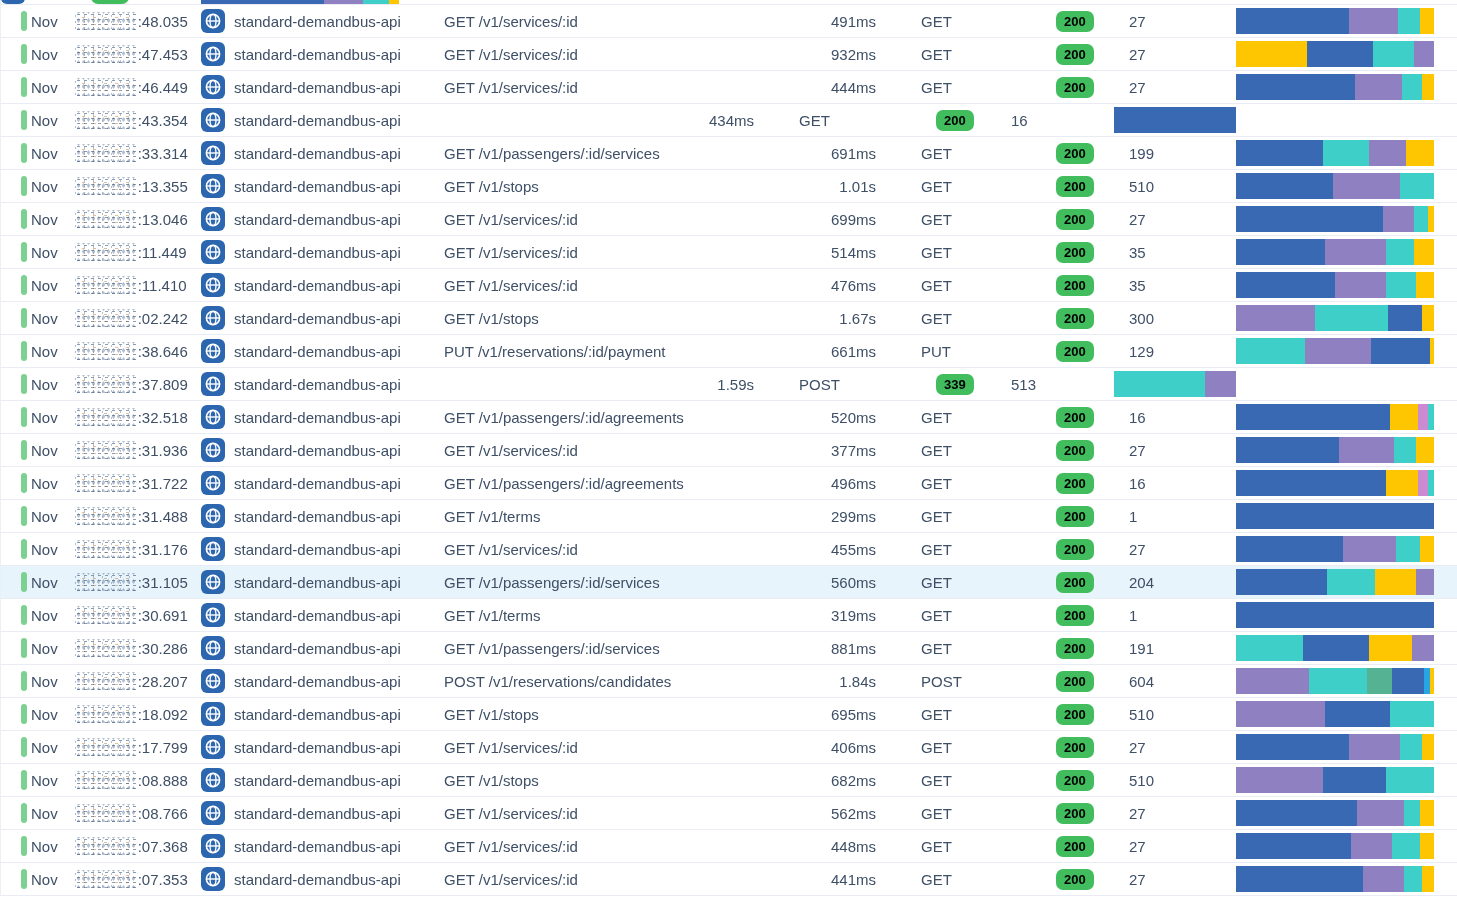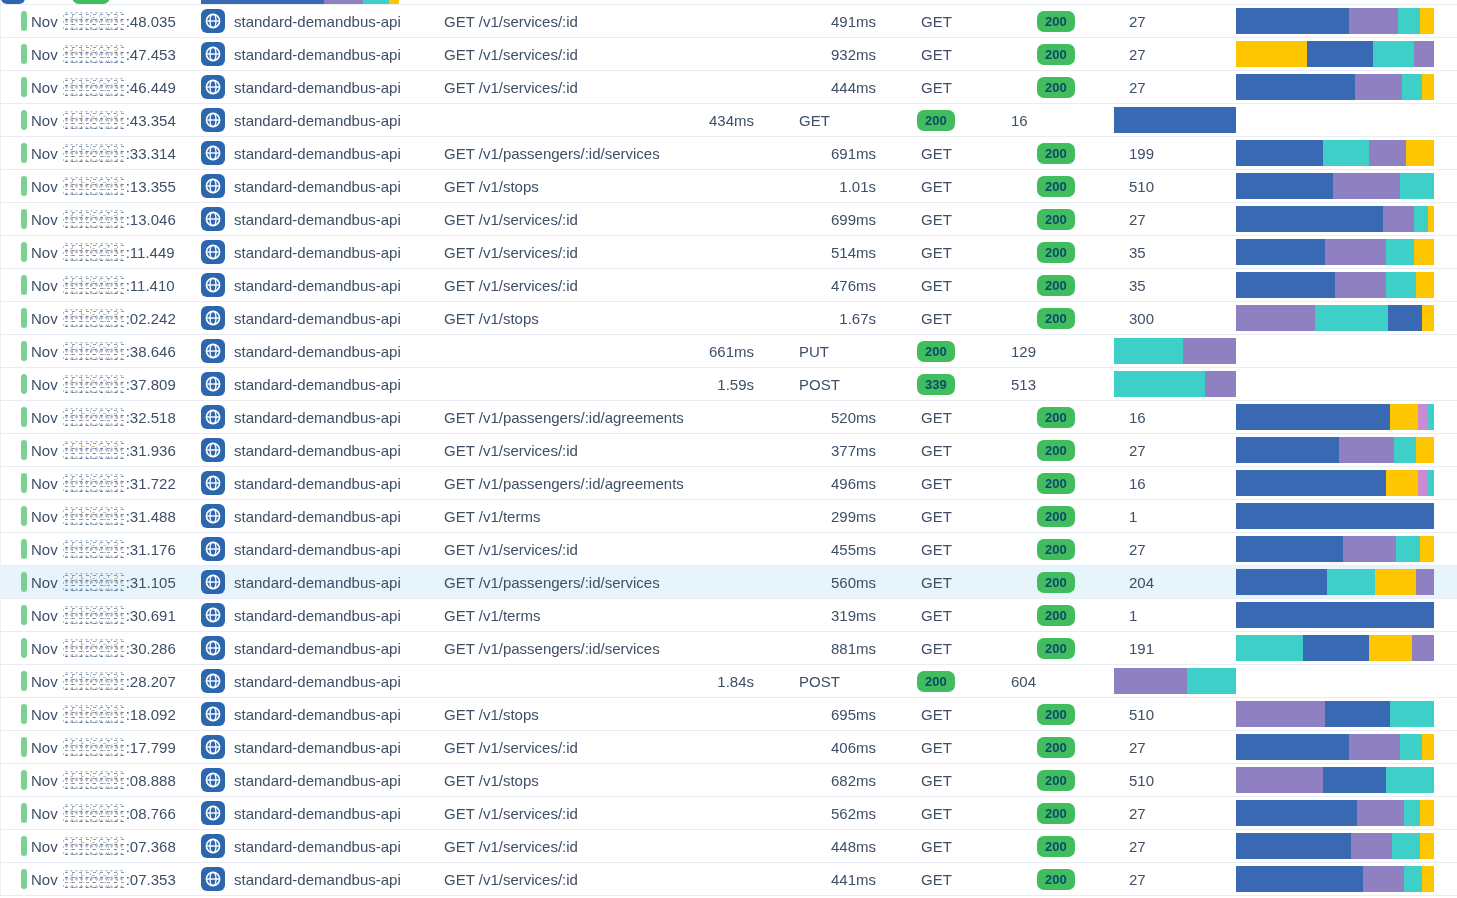--- a/index.html
+++ b/index.html
@@ -14,43 +14,43 @@
     background:#fff;
     box-sizing:border-box;
     cursor:pointer;
   }
   .row.highlight{background:#e8f4fb;}
   .row.sliver{height:5px;overflow:hidden;align-items:end;}
   .cell{font-size:15px;color:#3e4f66;white-space:nowrap;overflow:hidden;}
   .c-ind{display:flex;justify-content:flex-end;padding-right:4px;}
   .pill{width:6px;height:20px;border-radius:3px;}
   .c-time{display:flex;align-items:center;}
-  .c-time .prefix{margin-right:5px;}
+  .c-time .prefix{margin-right:17px;}
   .blob{
     display:inline-block;width:62px;height:18px;margin-right:1px;
     background-image:
       radial-gradient(rgba(45,75,115,.55) 1px, transparent 1.3px),
       radial-gradient(rgba(190,125,45,.5) 1px, transparent 1.3px),
       radial-gradient(rgba(95,115,145,.45) 1px, transparent 1.4px),
       radial-gradient(rgba(60,90,140,.4) 1px, transparent 1.2px);
     background-size:7px 5px, 11px 7px, 5px 9px, 9px 6px;
     background-position:0 0, 3px 2px, 1px 4px, 5px 1px;
     filter:blur(.7px);
   }
   .c-service{display:flex;align-items:center;gap:9px;}
   .svc-icon{
     width:24px;height:24px;border-radius:6px;flex:0 0 24px;
     display:flex;align-items:center;justify-content:center;
   }
   .c-dur{text-align:right;}
   .c-method{padding-left:45px;}
   .c-status{padding-left:41px;}
   .badge{
-    display:inline-block;color:#0c4a6e;font-weight:bold;font-size:13px;
-    padding:4px 8px;border-radius:7px;line-height:1;
+    display:inline-block;color:#000000;font-weight:bold;font-size:13px;
+    padding:4px 8px;border-radius:7px;line-height:1;margin-left:19px;
   }
   .c-count{padding-left:15px;}
   .bar{display:flex;width:198px;height:26px;}
   .bar .seg{height:100%;}
   .sliver .svc-icon, .sliver .badge, .sliver .bar{align-self:end;}
 </style>
 </head>
 <body>
 
 <div class="table">
@@ -440,20 +440,21 @@
     <div class="cell c-service">
       <span class="svc-icon" style="background: rgb(44, 102, 175);">
         <svg width="24" height="24" viewBox="0 0 24 24">
           <circle cx="12" cy="12" r="6.6" fill="none" stroke="#ffffff" stroke-width="1.6"></circle>
           <ellipse cx="12" cy="12" rx="3" ry="6.6" fill="none" stroke="#ffffff" stroke-width="1.4"></ellipse>
           <path d="M5.4 12 H18.6" stroke="#ffffff" stroke-width="1.4"></path>
         </svg>
       </span>
       <span class="svc-name hide-on-partial">standard-demandbus-api</span>
     </div>
+    <div class="cell c-res hide-on-partial">PUT /v1/reservations/:id/payment</div>
     <div class="cell c-dur hide-on-partial">661ms</div>
     <div class="cell c-method hide-on-partial">PUT</div>
     <div class="cell c-status">
       <span class="badge" style="background: rgb(65, 189, 93);">200</span>
     </div>
     <div class="cell c-count hide-on-partial">129</div>
     <div class="cell c-bar">
       <div class="bar">
           <div class="seg" style="flex: 0 0 35%; background: rgb(62, 207, 200);"></div>
           <div class="seg" style="flex: 0 0 33%; background: rgb(143, 128, 193);"></div>
@@ -783,20 +784,21 @@
     <div class="cell c-service">
       <span class="svc-icon" style="background: rgb(44, 102, 175);">
         <svg width="24" height="24" viewBox="0 0 24 24">
           <circle cx="12" cy="12" r="6.6" fill="none" stroke="#ffffff" stroke-width="1.6"></circle>
           <ellipse cx="12" cy="12" rx="3" ry="6.6" fill="none" stroke="#ffffff" stroke-width="1.4"></ellipse>
           <path d="M5.4 12 H18.6" stroke="#ffffff" stroke-width="1.4"></path>
         </svg>
       </span>
       <span class="svc-name hide-on-partial">standard-demandbus-api</span>
     </div>
+    <div class="cell c-res hide-on-partial">POST /v1/reservations/candidates</div>
     <div class="cell c-dur hide-on-partial">1.84s</div>
     <div class="cell c-method hide-on-partial">POST</div>
     <div class="cell c-status">
       <span class="badge" style="background: rgb(65, 189, 93);">200</span>
     </div>
     <div class="cell c-count hide-on-partial">604</div>
     <div class="cell c-bar">
       <div class="bar">
           <div class="seg" style="flex: 0 0 37%; background: rgb(143, 128, 193);"></div>
           <div class="seg" style="flex: 0 0 29%; background: rgb(62, 207, 200);"></div>

